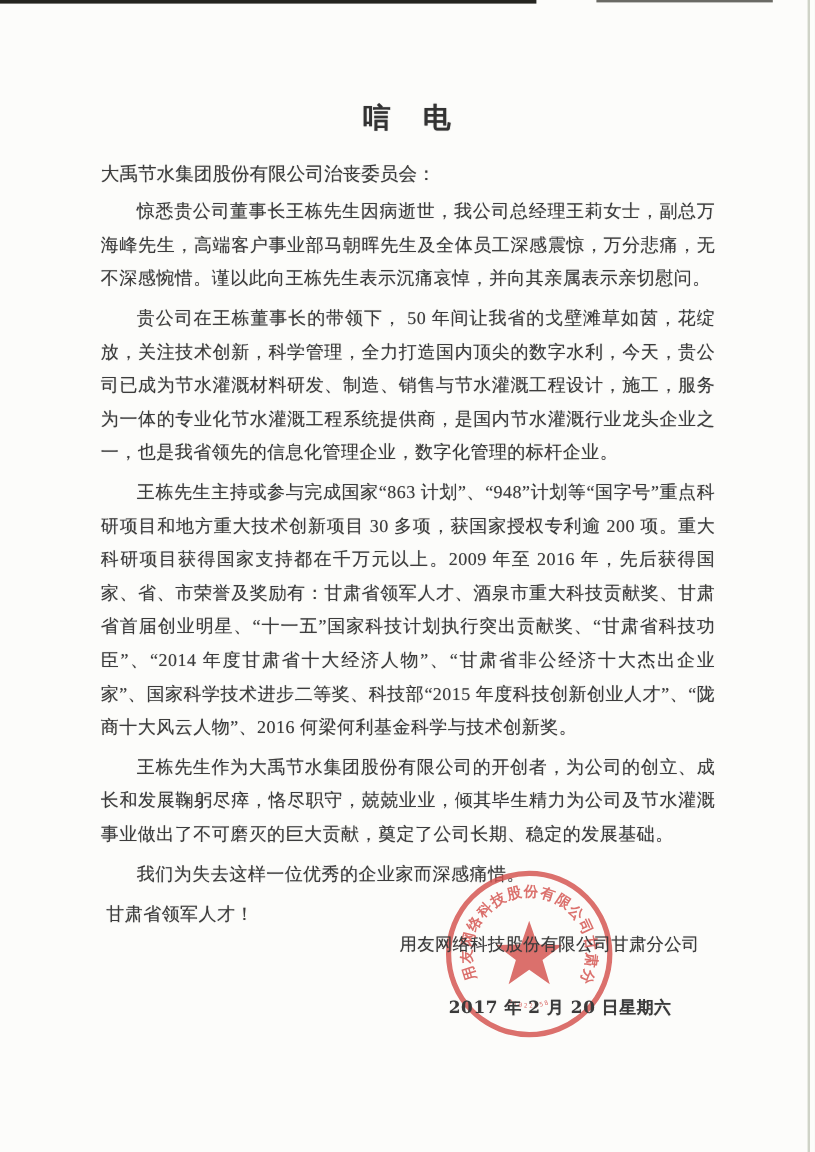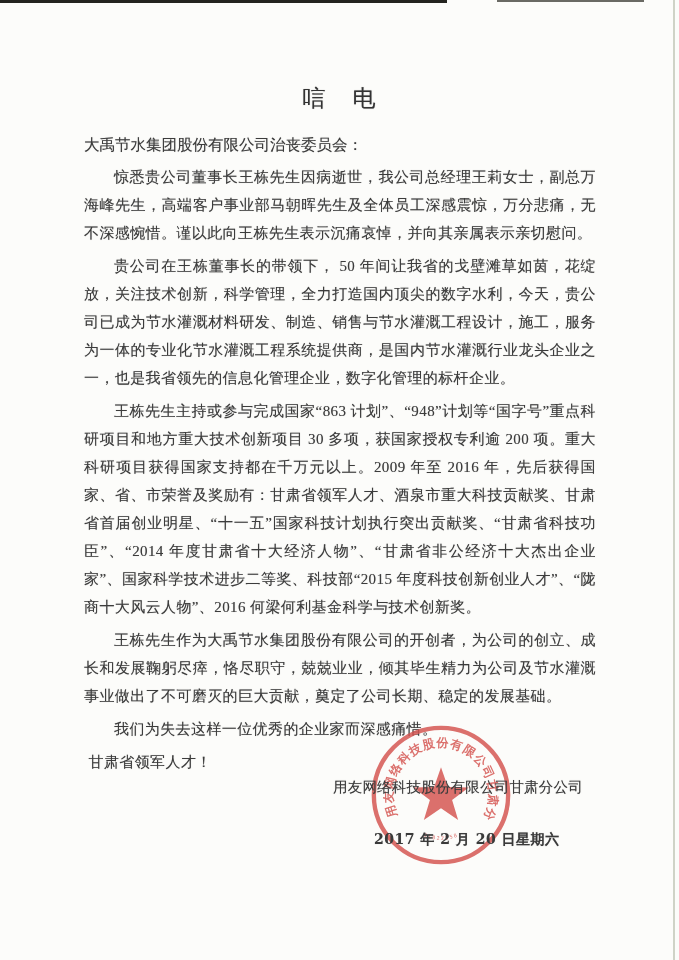--- a/index.html
+++ b/index.html
@@ -20,21 +20,21 @@
   .scan-top-1{position:absolute;top:0;left:0;width:447px;height:3px;background:#24241f;}
   .scan-top-2{position:absolute;top:0;left:497px;width:147px;height:2px;background:#6a6a64;}
   .scan-right{position:absolute;top:0;right:4px;width:2px;height:960px;background:#c3c8ba;opacity:.8;}
 
   .content{
     position:absolute;left:84px;top:0;width:512px;
   }
   .doc-title{
     margin:83px 0 0 0;
     font-size:23px;
-    font-weight:400;
+    font-weight:700;
     text-align:center;
     letter-spacing:2px;
     word-spacing:34px;
     color:#333;
     text-shadow:0 0 .8px rgba(60,60,60,.6);
   }
   .salutation{
     margin:20px 0 7px 0;
     font-size:15.5px;
     line-height:22px;

